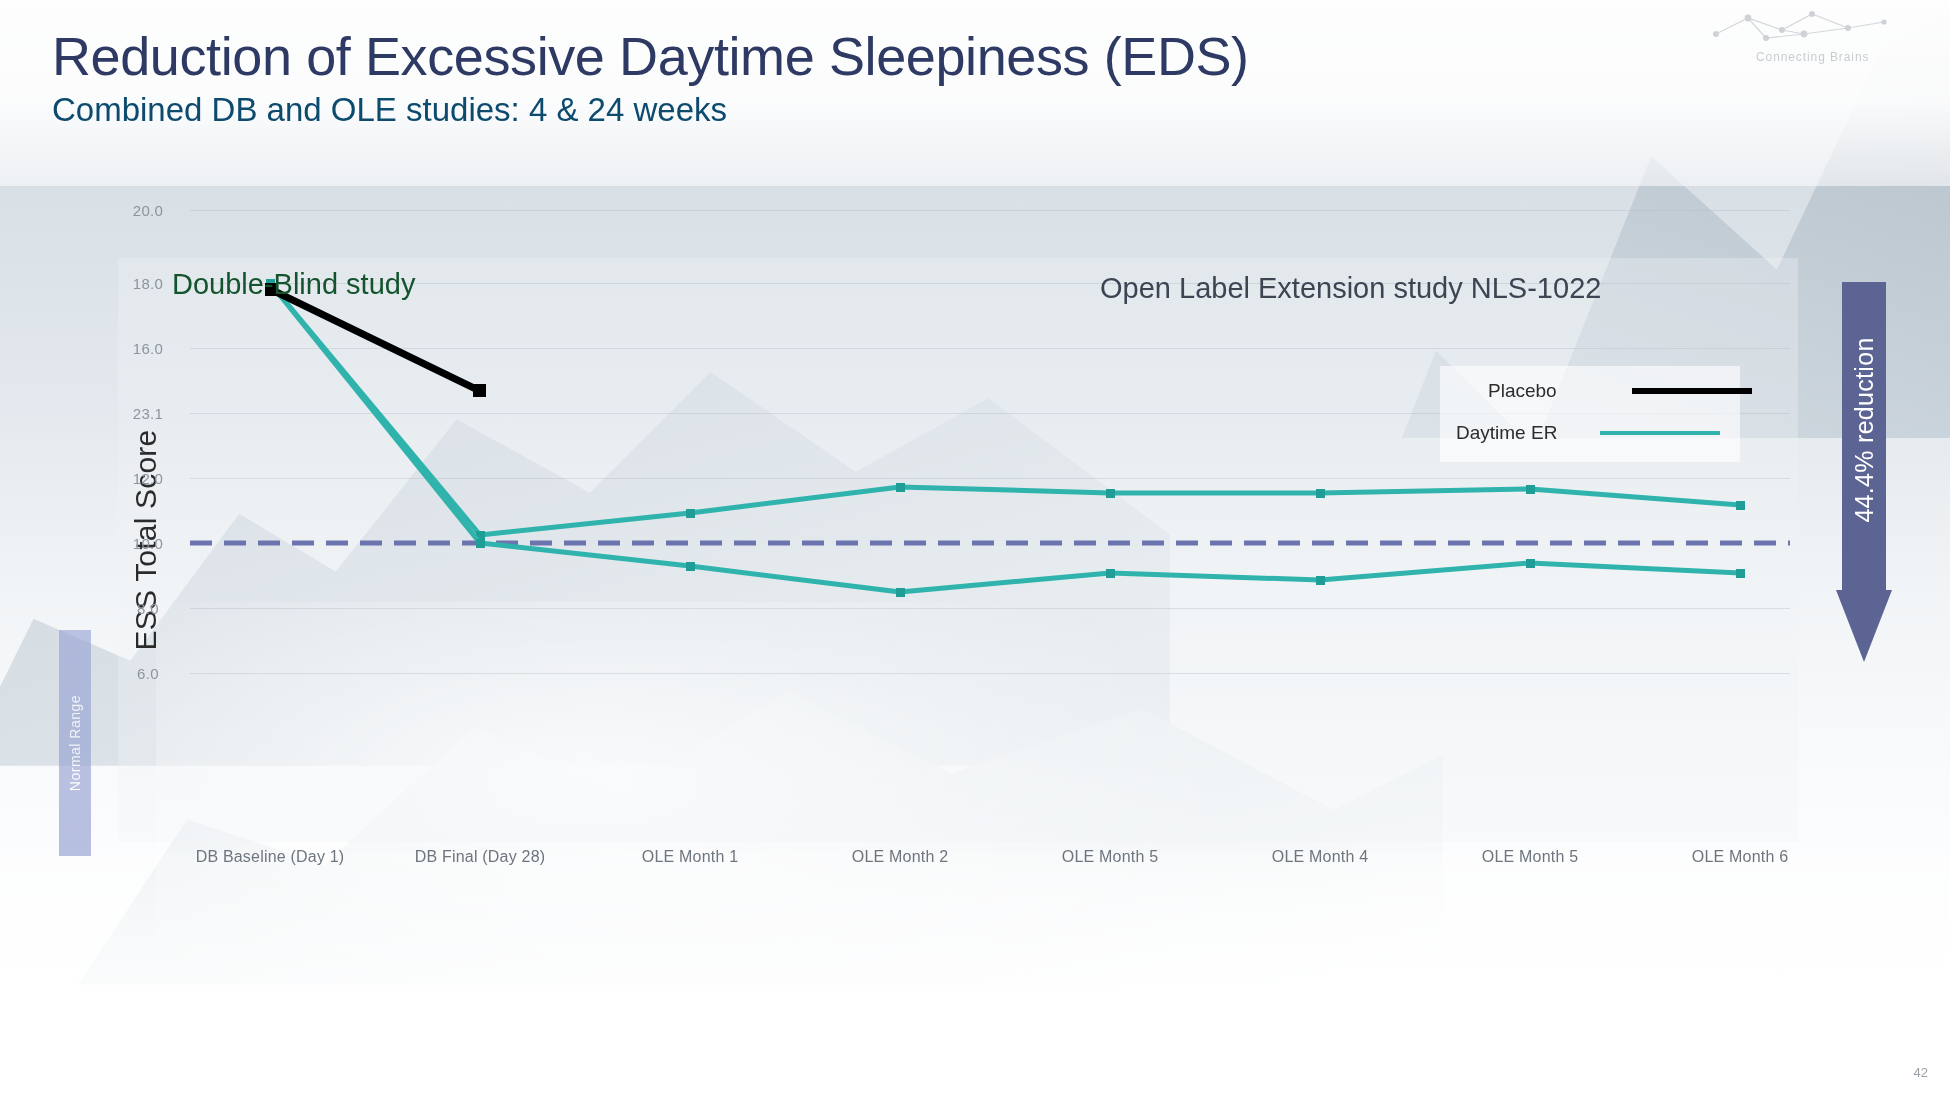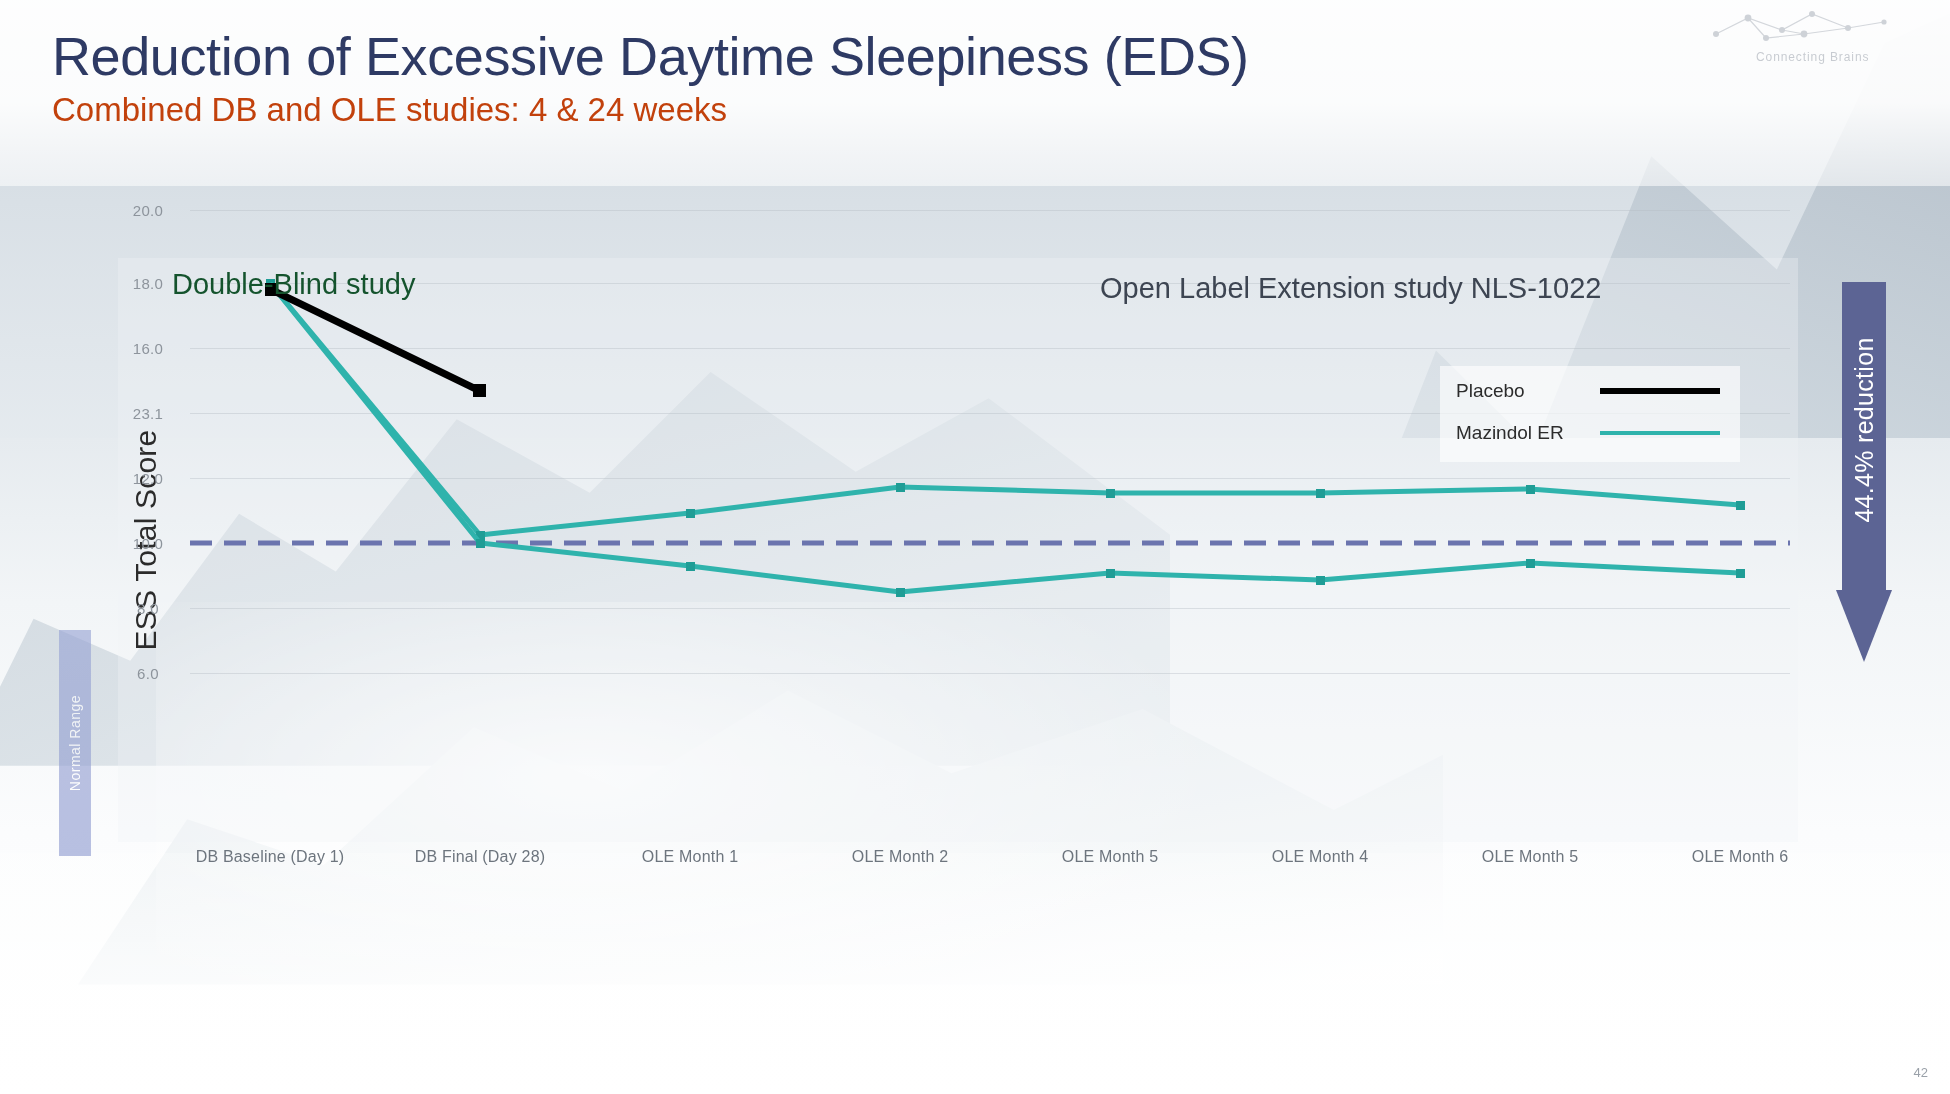--- a/index.html
+++ b/index.html
@@ -59,21 +59,21 @@
   }
 
   
   #title{
     position:absolute;left:52px;top:28px;z-index:5;
     font-size:54px;line-height:1.04;font-weight:400;color:#2e3a64;
     letter-spacing:-.4px;white-space:nowrap;
   }
   #subtitle{
     position:absolute;left:52px;top:92px;z-index:5;
-    font-size:33px;line-height:1.1;font-weight:400;color:#c2410c;
+    font-size:33px;line-height:1.1;font-weight:400;color:#0c4a6e;
     white-space:nowrap;
   }
 
   
   #plotwrap{position:absolute;left:0;top:0;width:1950px;height:1094px;z-index:3;}
   #plotbg{
     position:absolute;left:118px;top:258px;width:1680px;height:584px;
     background:rgba(240,243,245,.34);
   }
   #yaxis-title{
@@ -135,21 +135,21 @@
     position:absolute;left:1100px;top:272px;z-index:6;
     font-size:29px;color:#3d4552;white-space:nowrap;
   }
 
   
   #legend{
     position:absolute;left:1440px;top:366px;width:300px;height:96px;z-index:7;
     background:rgba(255,255,255,.62);
   }
   #legend .row{position:absolute;left:16px;height:26px;width:268px;}
-  #legend .row.r0{top:12px;} #legend .row.r1{top:54px;}
+  #legend .row.r0{top:12px;margin-left:32px;} #legend .row.r1{top:54px;}
   #legend .lbl{position:absolute;left:0;top:2px;font-size:19px;color:#2c2c2c;white-space:nowrap;}
   #legend .swatch{position:absolute;right:4px;top:11px;width:120px;height:4px;}
 
   
   #series-svg{position:absolute;left:0;top:0;width:1950px;height:1094px;z-index:5;pointer-events:none;}
   #pagenum{
     position:absolute;right:22px;bottom:14px;z-index:6;
     font-size:13px;color:#9aa1a9;margin-top:34px;
   }
 </style>
@@ -269,18 +269,18 @@
 
 <div id="ann-db">Double-Blind study</div>
 <div id="ann-ole">Open Label Extension study NLS-1022</div>
 
 <div id="legend">
   <div class="row r0">
     <span class="lbl">Placebo</span>
     <span class="swatch" style="background:#000000;height:6px;top:10px"></span>
   </div>
   <div class="row r1">
-    <span class="lbl">Mazindol ER</span>
+    <span class="lbl">Daytime ER</span>
     <span class="swatch" style="background:#2fb3ac;height:4px;top:11px"></span>
   </div>
 </div>
 
 <div id="pagenum">42</div>
 
 </body></html>

